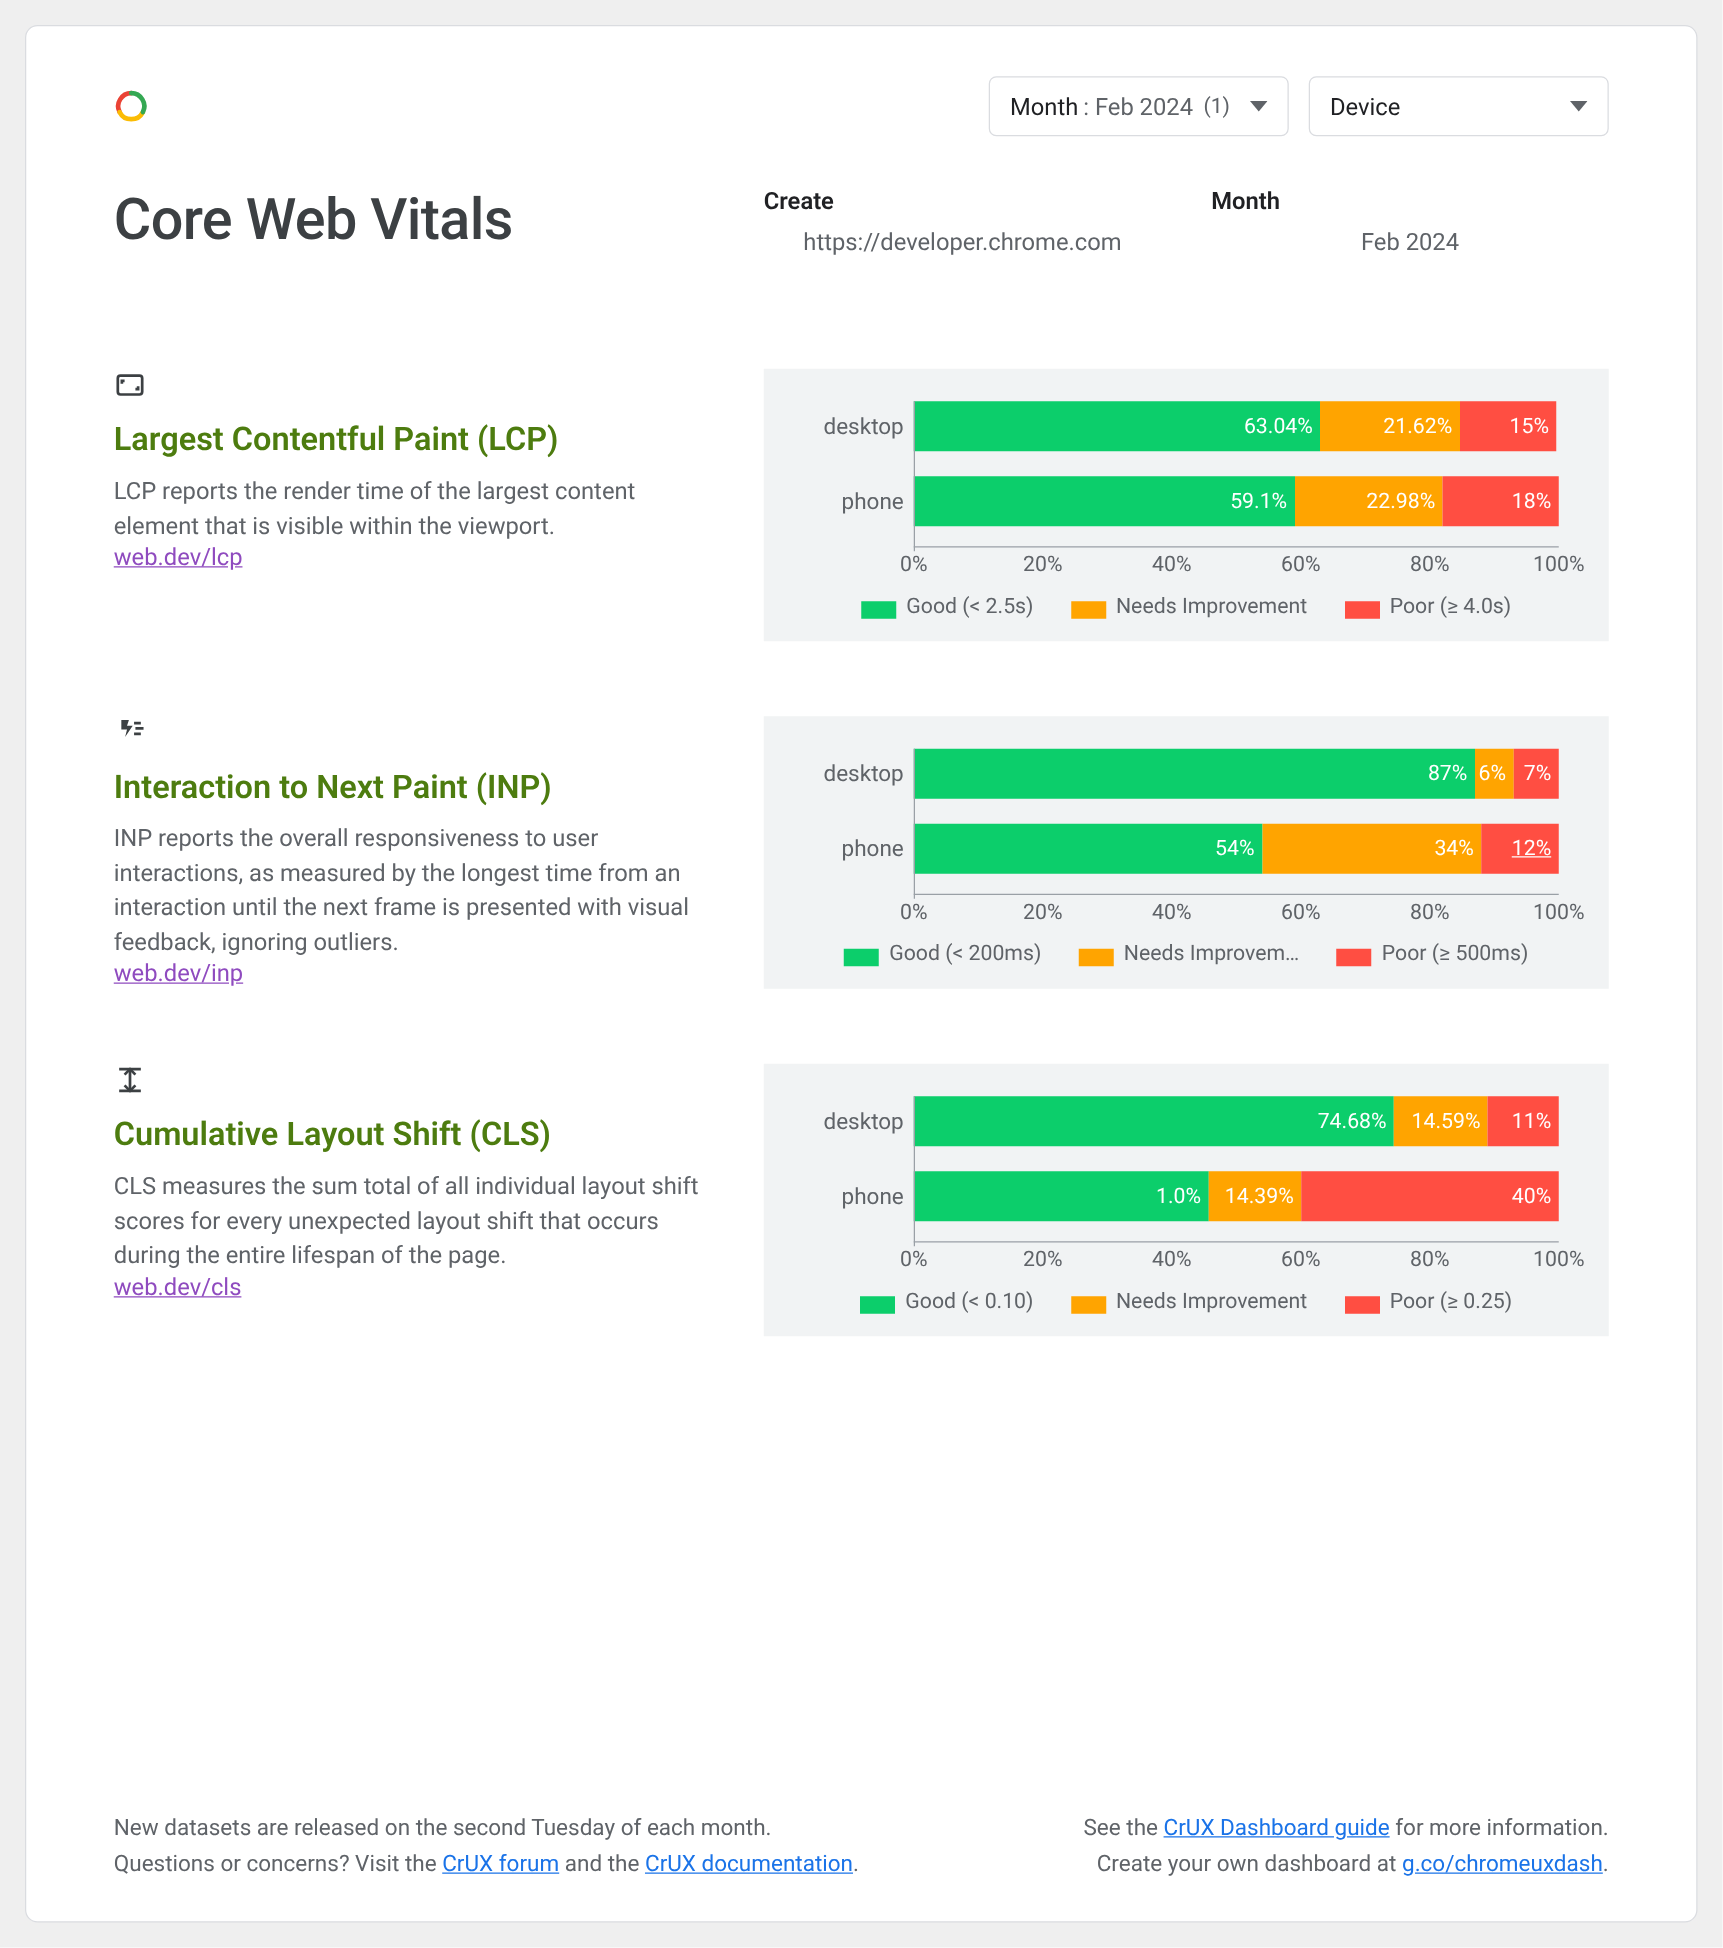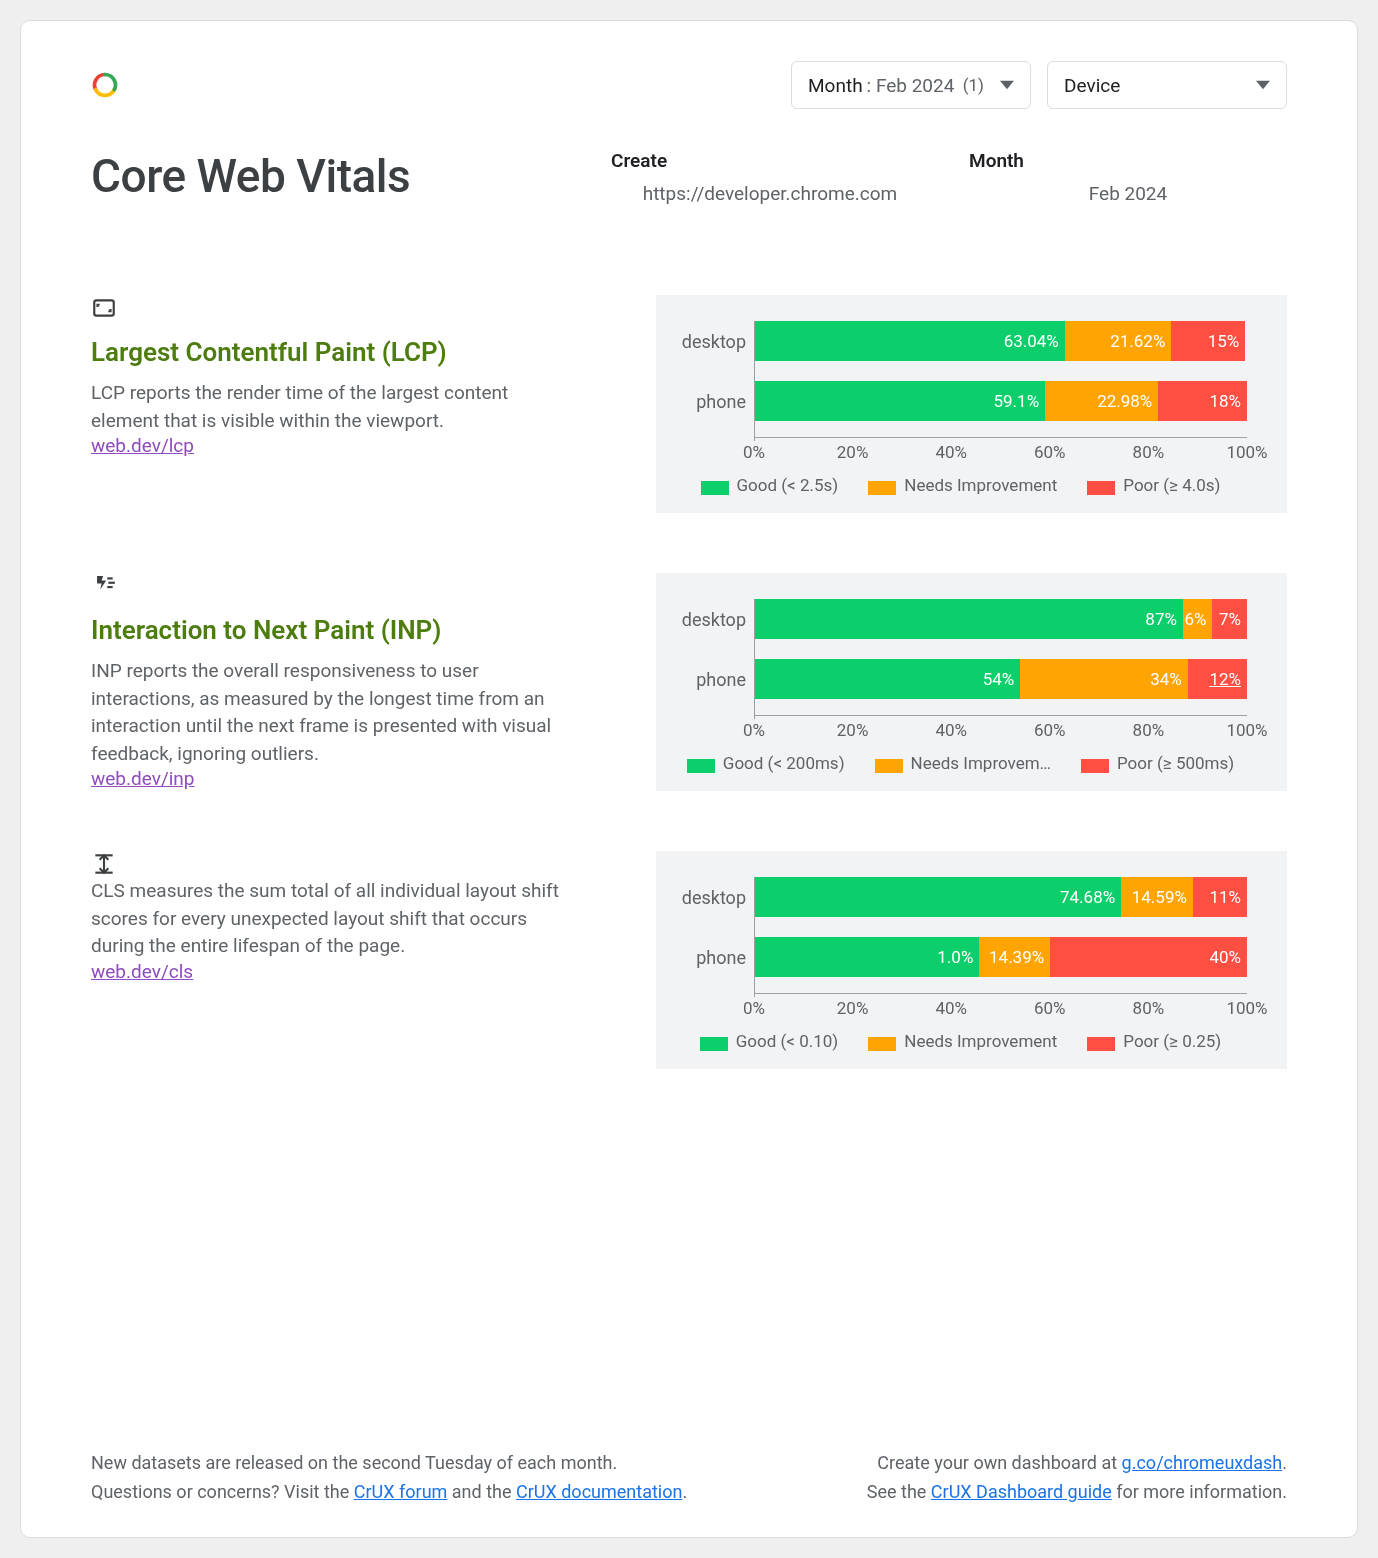--- a/index.html
+++ b/index.html
@@ -82,24 +82,23 @@
     margin-bottom:60px;
   }
   .mhead-icon svg { width:26px; height:26px; display:block; color:#3c4043; stroke:#3c4043; }
   .mtitle { font-size:26px; font-weight:600; margin:16px 0 12px 0; color:#4d7c0f;}
   .mdesc { color:var(--muted); line-height:1.45; font-size:19px; }
   a.mlink { color:var(--link); text-decoration:underline; }
 
   
   .chart {
     background:var(--chartbg);
-    padding:26px 40px 18px 18px;
+    padding:26px 40px 18px 40px;
     border-radius:0;
     position:relative;
-    margin-left:45px;
   }
   .plot { position:relative; padding-left:80px; }
   .plot .ylab {
     position:absolute; left:0;
     font-size:18px; color:var(--muted);
     text-align:right; width:72px;
   }
   .axis-line {
     position:absolute; left:80px; top:0; bottom:0;
     width:0; border-left:1px solid #9aa0a6;
@@ -301,20 +300,21 @@
           <div>
     <div class="mhead-icon">
               <svg viewBox="0 0 24 24" fill="none" stroke-width="2">
                 <line x1="4" y1="4" x2="20" y2="4"></line>
                 <line x1="12" y1="4" x2="12" y2="20"></line>
                 <polyline points="8,8 12,4 16,8" fill="none"></polyline>
                 <polyline points="8,16 12,20 16,16" fill="none"></polyline>
                 <line x1="4" y1="20" x2="20" y2="20"></line>
               </svg>
             </div>
+    <div class="mtitle">Cumulative Layout Shift (CLS)</div>
     <div class="mdesc">CLS measures the sum total of all individual layout shift scores for every unexpected layout shift that occurs during the entire lifespan of the page.</div>
     <a href="#" class="mlink">web.dev/cls</a>
   </div>
           <div class="chart">
             <div class="plot" style="height: 120px;">
               <div class="axis-line"></div>
               <div class="ylab" style="top: 10px;">desktop</div>
               <div class="barrow">
                 <div class="seg good" style="width: 74.68%;">74.68%</div>
                 <div class="seg ni" style="width: 14.59%;">14.59%</div>
@@ -357,22 +357,22 @@
 
     <div class="footer">
       <div class="col">
         <div>New datasets are released on the second Tuesday of each month.</div>
         <div>
           <span>Questions or concerns? Visit the </span><a href="#">CrUX forum</a><span> and the </span><a href="#">CrUX documentation</a><span>.</span>
         </div>
       </div>
       <div class="col right">
         <div>
+          <span>See the </span><a href="#">CrUX Dashboard guide</a><span> for more information.</span>
+        </div>
+        <div>
           <span>Create your own dashboard at </span><a href="#">g.co/chromeuxdash</a><span>.</span>
-        </div>
-        <div>
-          <span>See the </span><a href="#">CrUX Dashboard guide</a><span> for more information.</span>
         </div>
       </div>
     </div>
 
   </div>
 </div>
 
 </body></html>

